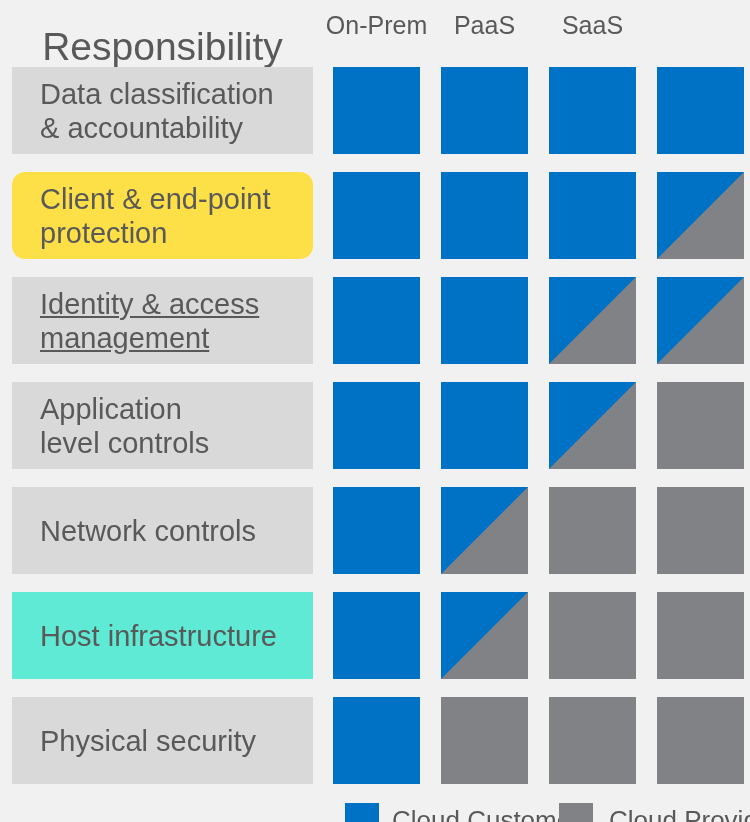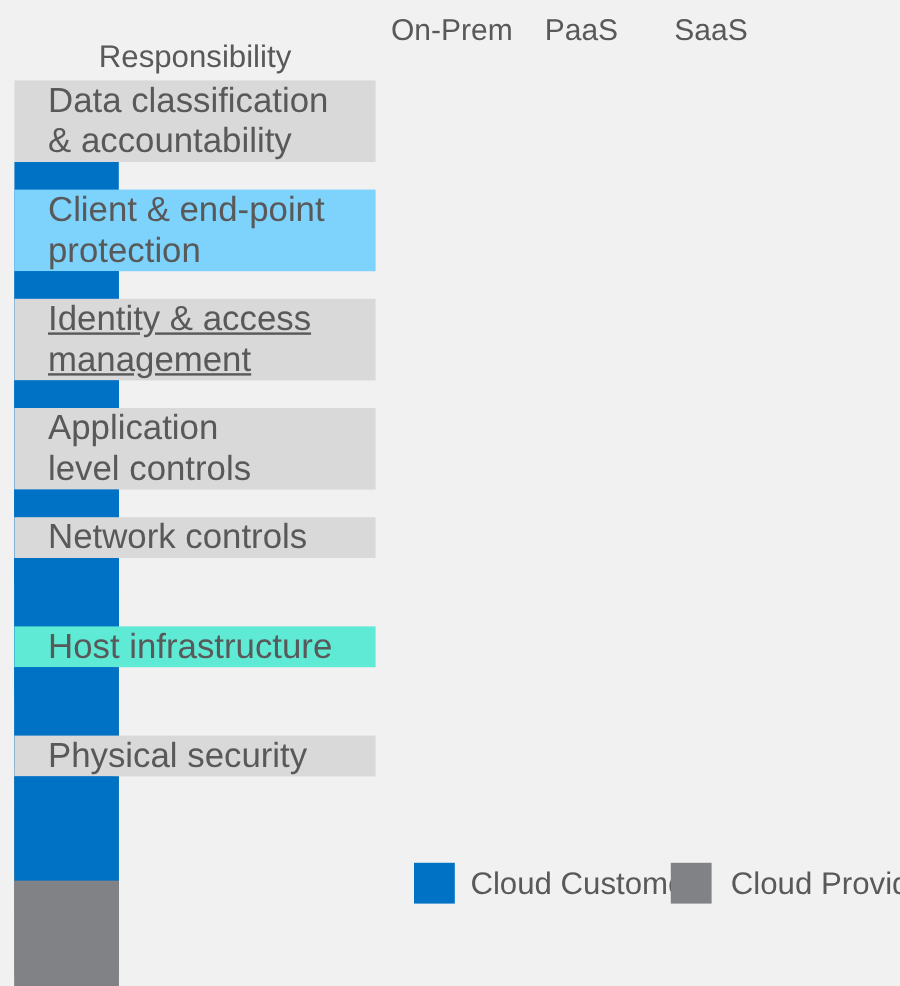--- a/index.html
+++ b/index.html
@@ -18,41 +18,40 @@
   .header-row {
     display: flex;
     height: 50px;
     align-items: center;
     margin-bottom: 17px;
   }
   .resp-header {
     width: 301px;
     margin-right: 20px;
     text-align: center;
-    font-size: 26px;
+    font-size: 39px;
     flex: none;
     margin-top: 44px;
   }
   .col-header {
     width: 87px;
     margin-right: 21px;
     flex: none;
     display: flex;
     justify-content: center;
     align-items: center;
     font-size: 25px;
     white-space: nowrap;
   }
 
   
   .row {
     display: flex;
     height: 87px;
-    margin-bottom: 4px;
-    flex-direction: column;
+    margin-bottom: 18px;
   }
   .row-label {
     width: 301px;
     margin-right: 20px;
     flex: none;
     box-sizing: border-box;
     background: #D9D9D9;
     display: flex;
     align-items: center;
     padding-left: 28px;
@@ -115,21 +114,21 @@
   <div>
       <div class="row">
         <div class="row-label" style="background: rgb(217, 217, 217);">Data classification
 &amp; accountability</div>
         <div class="cell customer"></div>
         <div class="cell customer"></div>
         <div class="cell customer"></div>
         <div class="cell customer"></div>
       </div>
       <div class="row">
-        <div class="row-label" style="background: #7dd3fc;">Client &amp; end-point
+        <div class="row-label" style="background: #fde047; border-radius: 13px;">Client &amp; end-point
 protection</div>
         <div class="cell customer"></div>
         <div class="cell customer"></div>
         <div class="cell customer"></div>
         <div class="cell shared">
           <svg width="87" height="87" viewBox="0 0 87 87">
             <rect x="0" y="0" width="87" height="87" fill="#0072C6"></rect>
             <polygon points="87,0 87,87 0,87" fill="#808286"></polygon>
           </svg>
         </div>

